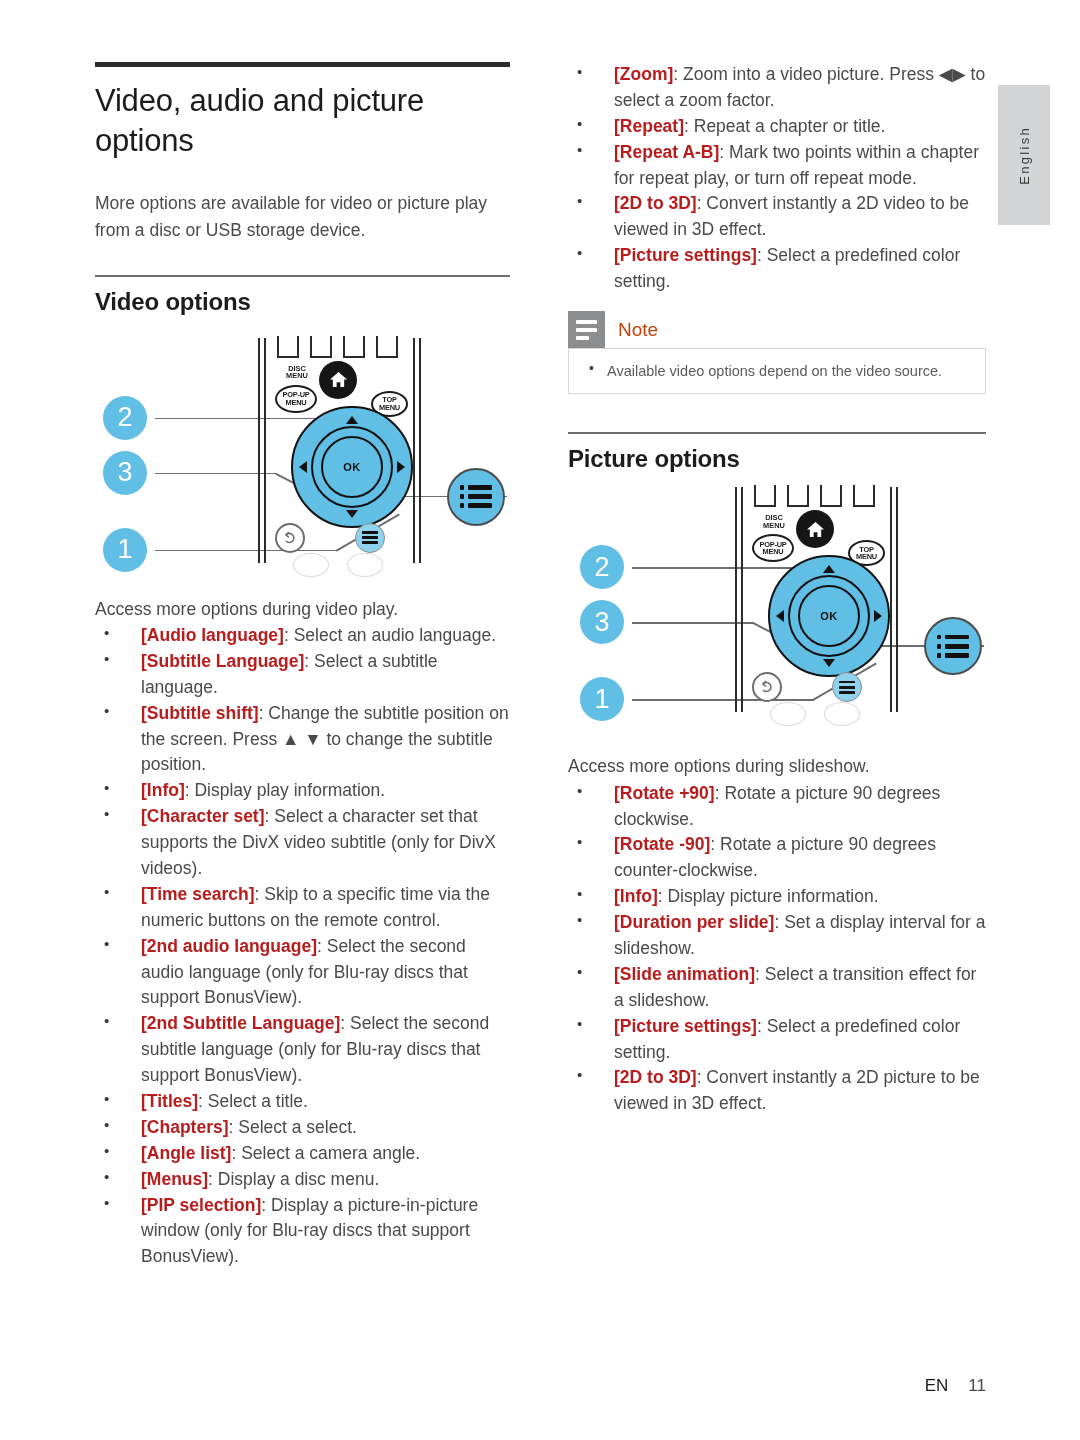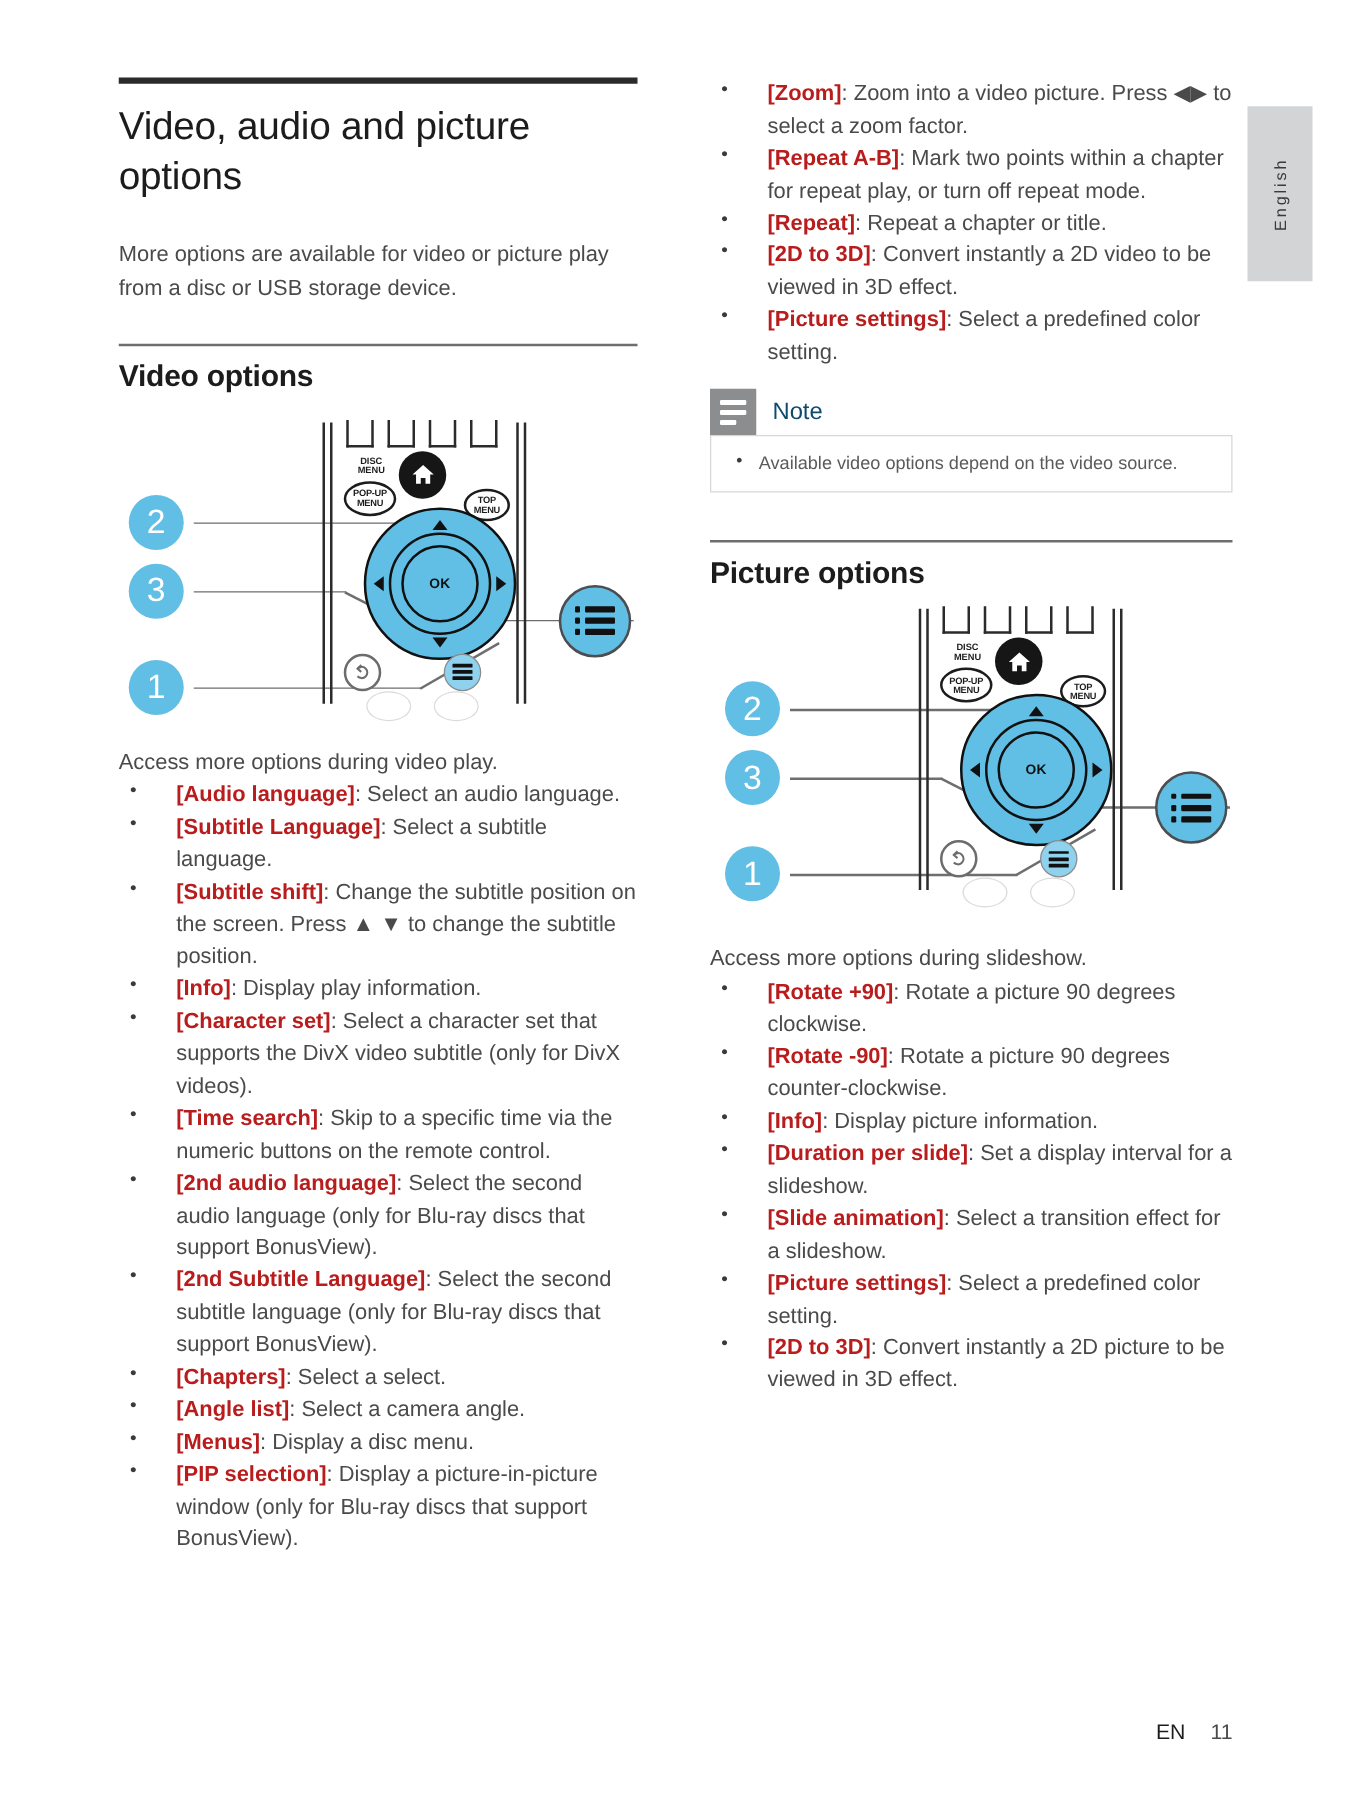--- a/index.html
+++ b/index.html
@@ -132,21 +132,21 @@
     display: flex; flex-direction: column;
     align-items: center; justify-content: center;
     gap: 4px;
   }
   .note-icon i { display:block; background:#ffffff; height:4px; border-radius:1px;}
   .note-icon i.l1 { width: 21px; }
   .note-icon i.l2 { width: 21px; margin-left: -0px;}
   .note-icon i.l3 { width: 13px; margin-right: 8px;}
   .note-label {
     font-size: 19px;
-    color: #0c4a6e;
+    color: #c2410c;
     margin-left: 13px;
   }
   .note-body {
     border: 1px solid #d6d7d8;
     border-top: 1px solid #d6d7d8;
     padding: 12px 16px 12px 16px;
     font-size: 14.5px;
     color: #5a5a5a;
     line-height: 1.4;
   }
@@ -410,33 +410,34 @@
 
     <ul class="opts">
       <li><b>[Audio language]</b><span>: Select an audio language.</span></li>
       <li><b>[Subtitle Language]</b><span>: Select a subtitle language.</span></li>
       <li><b>[Subtitle shift]</b><span>: Change the subtitle position on the screen. Press ▲ ▼ to change the subtitle position.</span></li>
       <li><b>[Info]</b><span>: Display play information.</span></li>
       <li><b>[Character set]</b><span>: Select a character set that supports the DivX video subtitle (only for DivX videos).</span></li>
       <li><b>[Time search]</b><span>: Skip to a specific time via the numeric buttons on the remote control.</span></li>
       <li><b>[2nd audio language]</b><span>: Select the second audio language (only for Blu-ray discs that support BonusView).</span></li>
       <li><b>[2nd Subtitle Language]</b><span>: Select the second subtitle language (only for Blu-ray discs that support BonusView).</span></li>
+      <li><b>[Titles]</b><span>: Select a title.</span></li>
       <li><b>[Chapters]</b><span>: Select a select.</span></li>
       <li><b>[Angle list]</b><span>: Select a camera angle.</span></li>
       <li><b>[Menus]</b><span>: Display a disc menu.</span></li>
       <li><b>[PIP selection]</b><span>: Display a picture-in-picture window (only for Blu-ray discs that support BonusView).</span></li>
     </ul>
   </div>
 
   <div class="col-right">
 
     <ul class="opts">
       <li><b>[Zoom]</b><span>: Zoom into a video picture. Press ◀▶ to select a zoom factor.</span></li>
+      <li><b>[Repeat]</b><span>: Repeat a chapter or title.</span></li>
       <li><b>[Repeat A-B]</b><span>: Mark two points within a chapter for repeat play, or turn off repeat mode.</span></li>
-      <li><b>[Repeat]</b><span>: Repeat a chapter or title.</span></li>
       <li><b>[2D to 3D]</b><span>: Convert instantly a 2D video to be viewed in 3D effect.</span></li>
       <li><b>[Picture settings]</b><span>: Select a predefined color setting.</span></li>
     </ul>
 
     <div class="note-wrap">
       <div class="note-head">
         <div class="note-icon">
           <i class="l1"></i>
             <i class="l2"></i>
             <i class="l3"></i>

